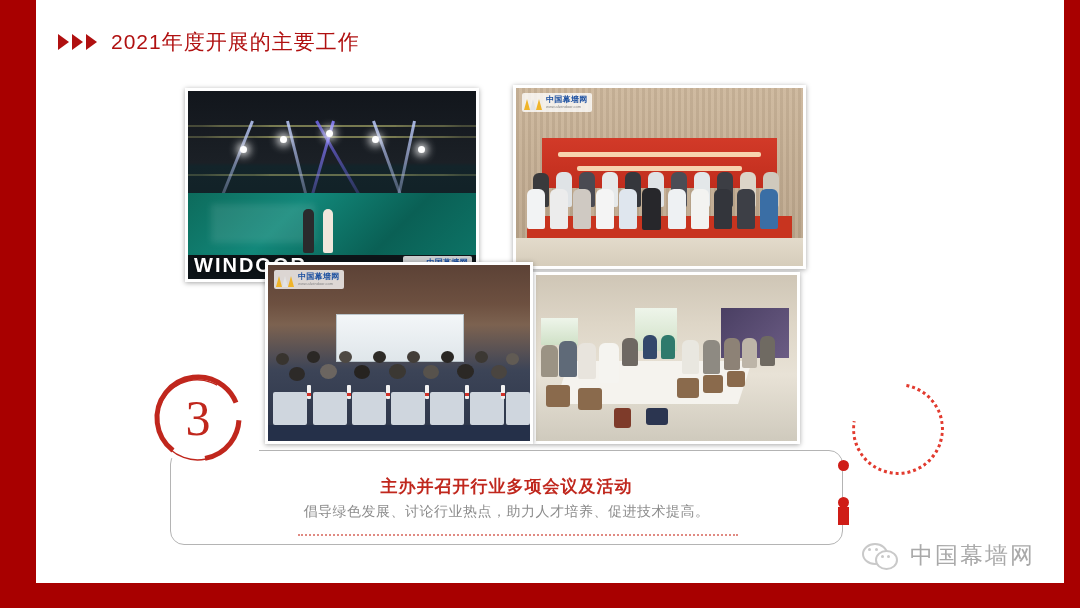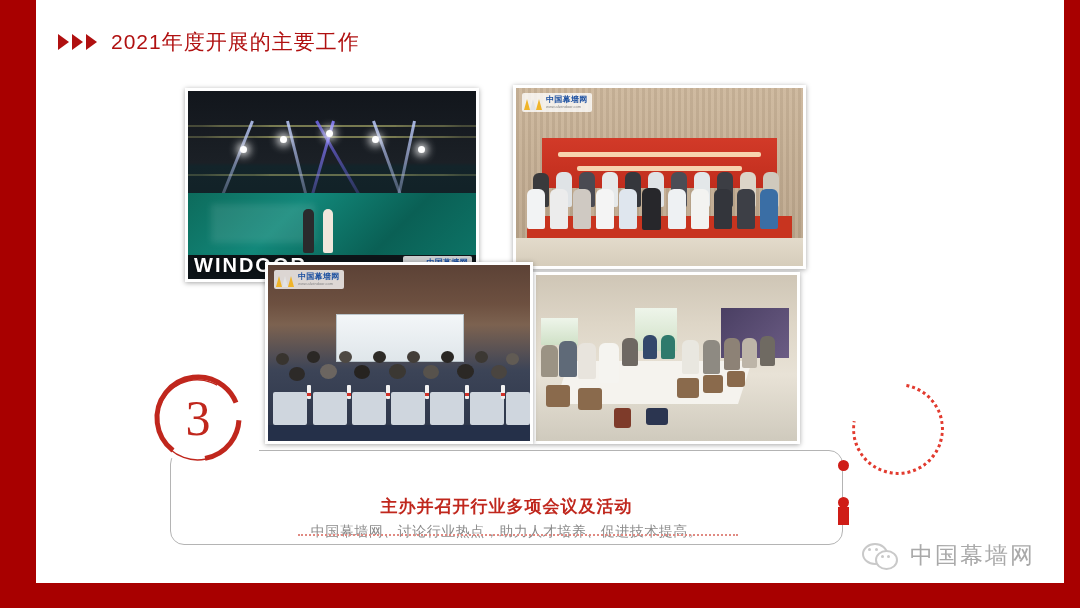--- a/index.html
+++ b/index.html
@@ -300,21 +300,20 @@
     width: 673px;
     text-align: center;
     z-index: 3;
   }
   .caption-title {
     font-size: 17px;
     font-weight: bold;
     color: #c0271d;
     letter-spacing: 1px;
     line-height: 1.5;
-    margin-top: 20px;
   }
   .caption-sub {
     font-size: 14px;
     color: #8c8c8c;
     letter-spacing: 0.5px;
     line-height: 1.7;
   }
   .dotted-rule {
     position: absolute;
     left: 298px; top: 534px;
@@ -567,21 +566,21 @@
   <div class="badge3">
     <svg width="100" height="100" viewBox="0 0 100 100">
       <circle cx="50" cy="50" r="41" fill="none" stroke="#c0271d" stroke-width="5" stroke-dasharray="150 18 55 34" stroke-linecap="butt" transform="rotate(128 50 50)"></circle>
       <circle cx="50" cy="52" r="40" fill="none" stroke="#c0271d" stroke-width="1.3" stroke-dasharray="195 63" transform="rotate(20 50 50)"></circle>
     </svg>
     <div class="num">3</div>
   </div>
 
   <div class="caption-wrap">
     <div class="caption-title">主办并召开行业多项会议及活动</div>
-    <div class="caption-sub">中国幕墙网、讨论行业热点，助力人才培养、促进技术提高。</div>
+    <div class="caption-sub">倡导绿色发展、讨论行业热点，助力人才培养、促进技术提高。</div>
   </div>
   <div class="dotted-rule"></div>
 
   <div class="dotted-arc"></div>
   <div class="dot-red dot-corner"></div>
   <div class="dot-red dot-mid"></div>
   <div class="marker-rect"></div>
 
   <div class="wechat">
     <div class="wechat-icon">

